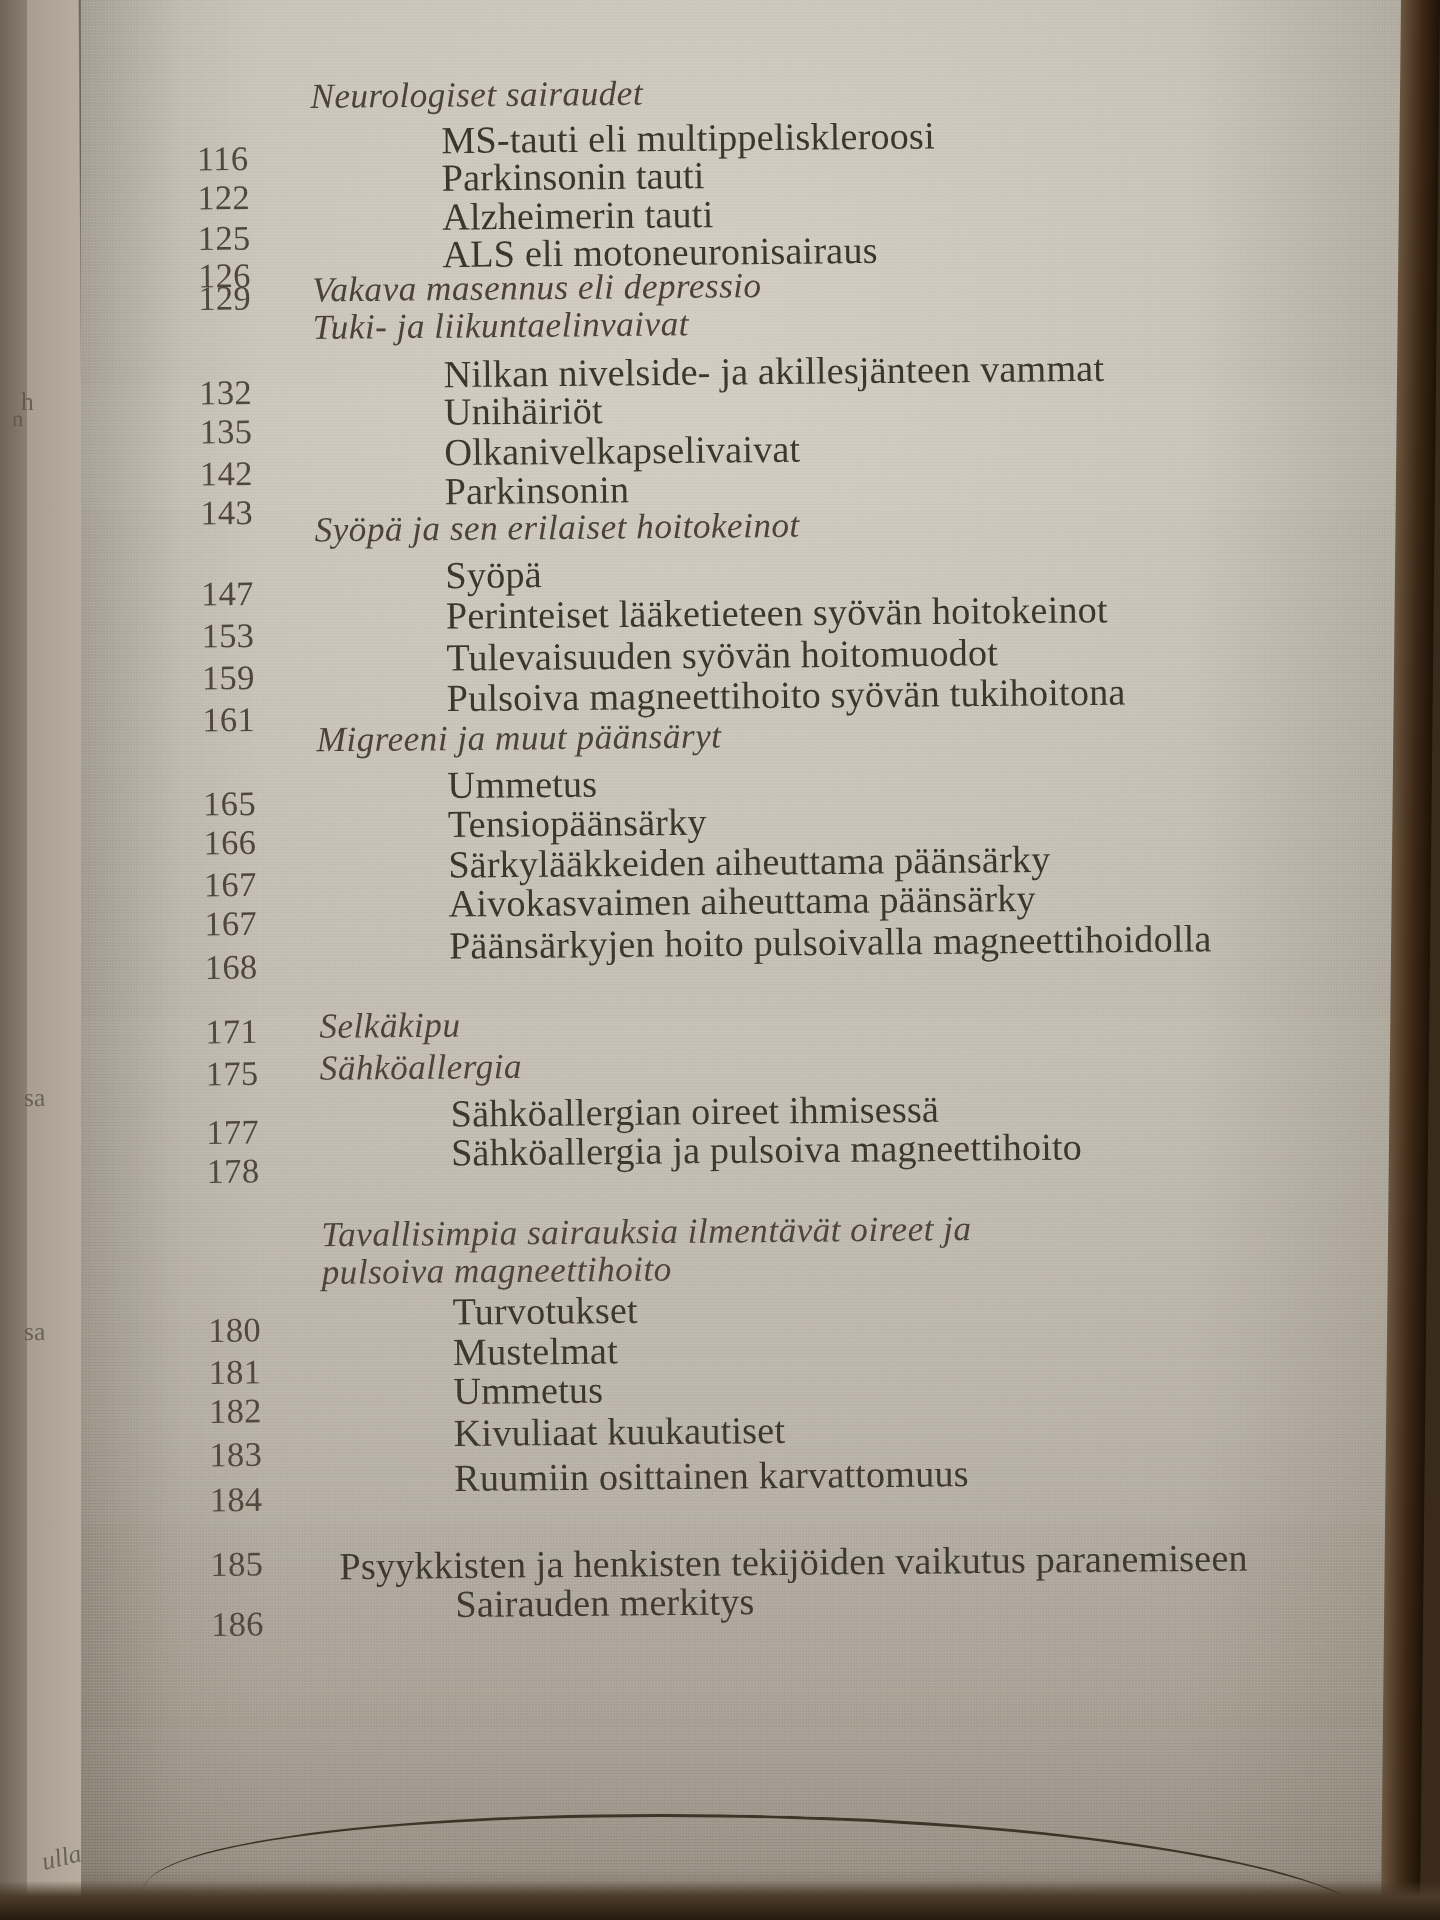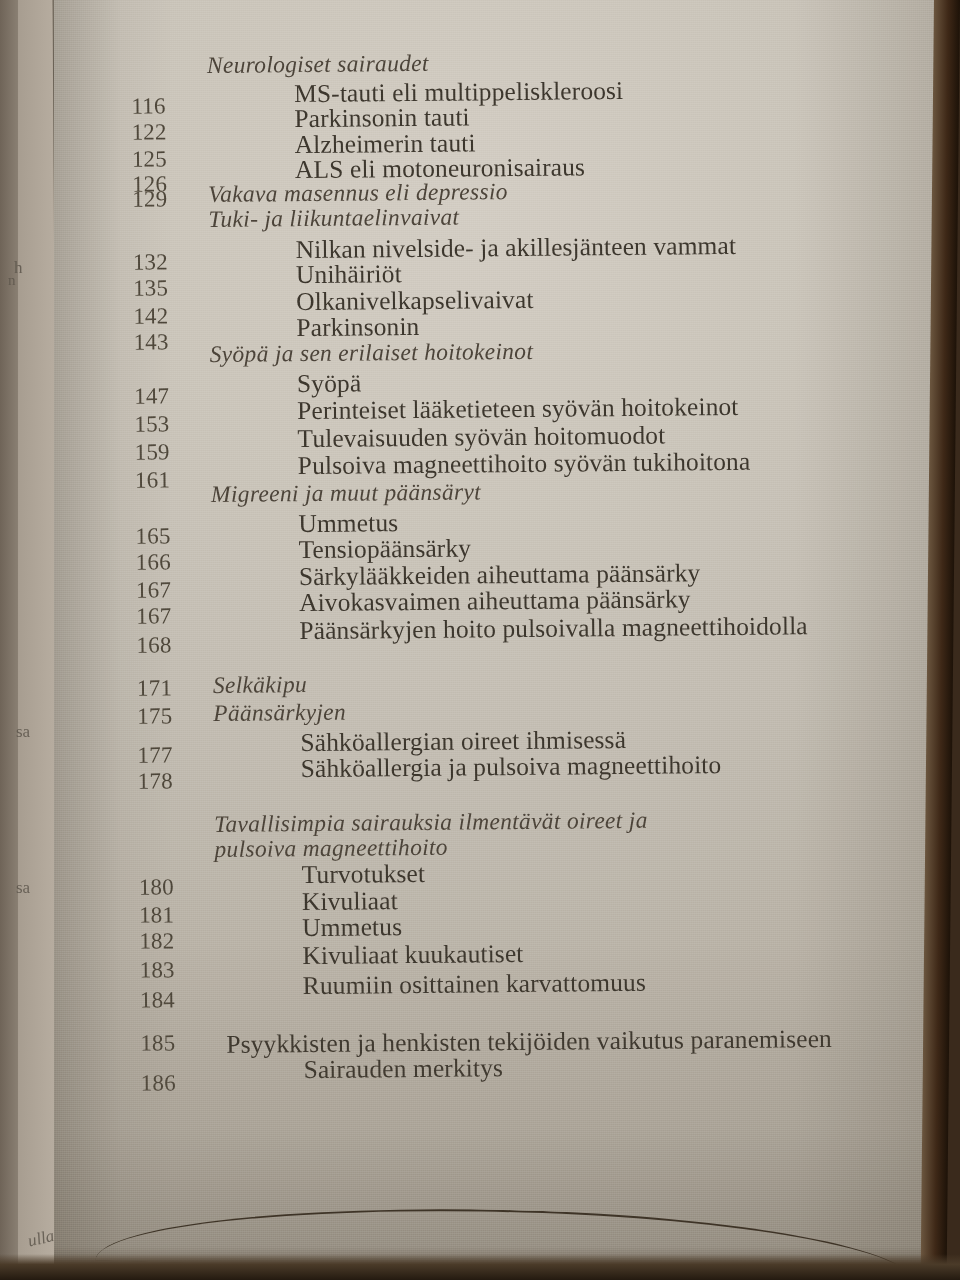--- a/index.html
+++ b/index.html
@@ -290,21 +290,21 @@
         <div class="row" style="top: 617px;">
           <span class="num" style="top: 14px;">168</span>
           <span class="label entry">Päänsärkyjen hoito pulsoivalla magneettihoidolla</span>
         </div>
         <div class="row" style="top: 672px;">
           <span class="num" style="top: 2px;">171</span>
           <span class="label heading">Selkäkipu</span>
         </div>
         <div class="row" style="top: 700px;">
           <span class="num" style="top: 2px;">175</span>
-          <span class="label heading">Päänsärkyjen</span>
+          <span class="label heading">Sähköallergia</span>
         </div>
         <div class="row" style="top: 729px;">
           <span class="num" style="top: 12px;">177</span>
           <span class="label entry">Sähköallergian oireet ihmisessä</span>
         </div>
         <div class="row" style="top: 755px;">
           <span class="num" style="top: 12px;">178</span>
           <span class="label entry">Sähköallergia ja pulsoiva magneettihoito</span>
         </div>
         <div class="row" style="top: 811px;">
@@ -312,21 +312,21 @@
         </div>
         <div class="row" style="top: 836px;">
           <span class="label heading">pulsoiva magneettihoito</span>
         </div>
         <div class="row" style="top: 861px;">
           <span class="num" style="top: 12px;">180</span>
           <span class="label entry">Turvotukset</span>
         </div>
         <div class="row" style="top: 888px;">
           <span class="num" style="top: 13px;">181</span>
-          <span class="label entry">Kivuliaat</span>
+          <span class="label entry">Mustelmat</span>
         </div>
         <div class="row" style="top: 914px;">
           <span class="num" style="top: 13px;">182</span>
           <span class="label entry">Ummetus</span>
         </div>
         <div class="row" style="top: 942px;">
           <span class="num" style="top: 14px;">183</span>
           <span class="label entry">Kivuliaat kuukautiset</span>
         </div>
         <div class="row" style="top: 972px;">

